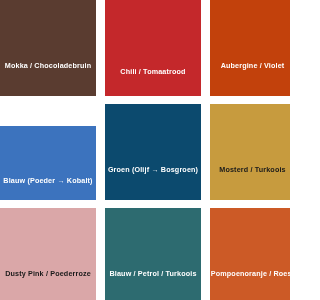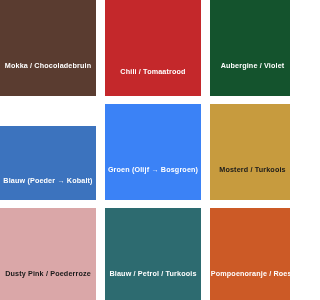--- a/index.html
+++ b/index.html
@@ -49,29 +49,29 @@
 <div id="palette-grid">
 
   <div class="swatch" style="background-color: rgb(90, 60, 48);">
     <span class="swatch-label" style="color: rgb(255, 255, 255);">Mokka / Chocoladebruin</span>
   </div>
 
   <div class="swatch" style="background-color: rgb(196, 40, 43);">
     <span class="swatch-label" style="color: rgb(255, 255, 255); margin-top: 12px;">Chili / Tomaatrood</span>
   </div>
 
-  <div class="swatch" style="background-color: #14532d;">
+  <div class="swatch" style="background-color: #c2410c;">
     <span class="swatch-label" style="color: rgb(255, 255, 255);">Aubergine / Violet</span>
   </div>
 
   <div class="swatch" style="background-color: rgb(60, 115, 190); margin-top: 22px;">
     <span class="swatch-label" style="color: rgb(255, 255, 255);">Blauw (Poeder → Kobalt)</span>
   </div>
 
-  <div class="swatch" style="background-color: #3b82f6;">
+  <div class="swatch" style="background-color: #0c4a6e;">
     <span class="swatch-label" style="color: rgb(255, 255, 255);">Groen (Olijf → Bosgroen)</span>
   </div>
 
   <div class="swatch" style="background-color: rgb(199, 155, 62);">
     <span class="swatch-label" style="color: rgb(26, 26, 26);">Mosterd / Turkoois</span>
   </div>
 
   <div class="swatch" style="background-color: rgb(218, 167, 168);">
     <span class="swatch-label" style="color: rgb(26, 26, 26); text-align: center;">Dusty Pink / Poederroze</span>
   </div>

